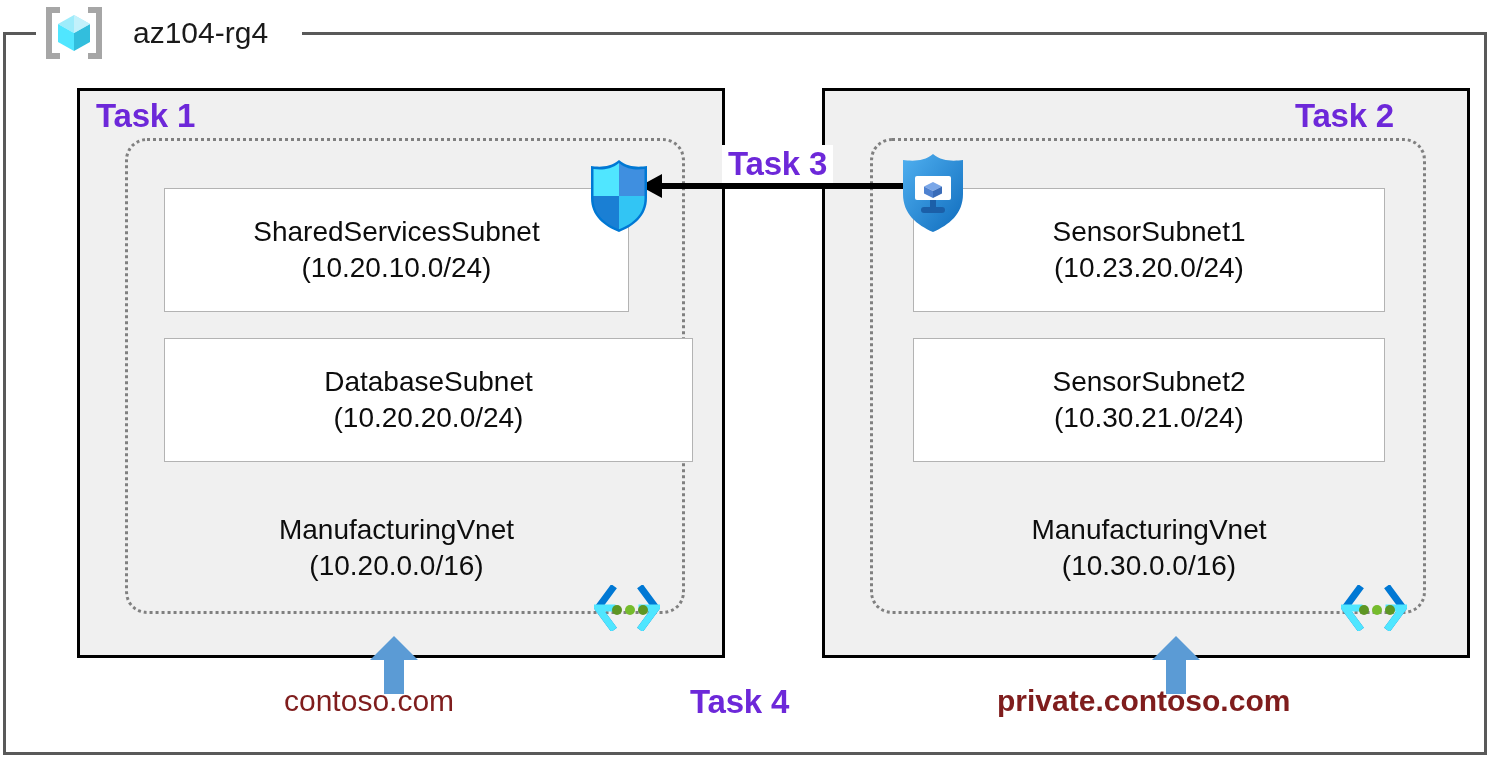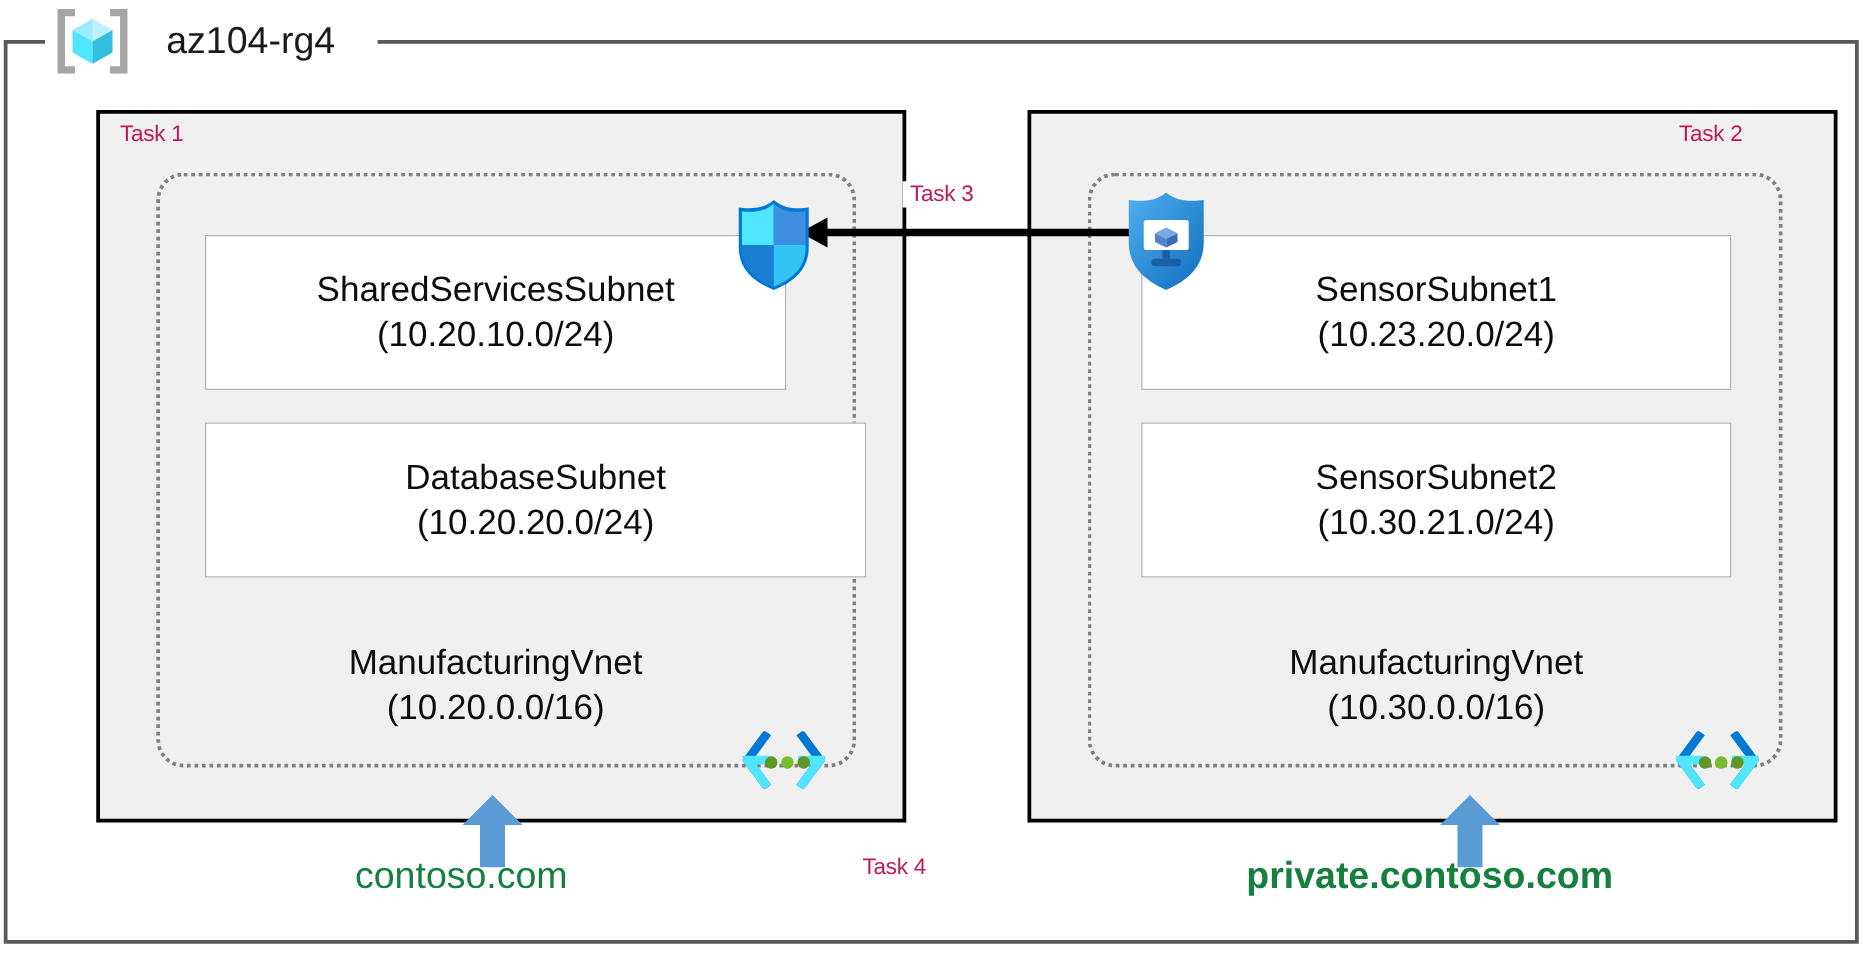--- a/index.html
+++ b/index.html
@@ -59,23 +59,23 @@
     position: absolute;
     background: #f0f0f0;
     border: 3px solid #000000;
     box-sizing: border-box;
   }
   #panel-task1 { left: 77px;  top: 88px; width: 648px; height: 570px; }
   #panel-task2 { left: 822px; top: 88px; width: 648px; height: 570px; }
 
   .task-label {
     position: absolute;
-    font-size: 18px;
-    font-weight: normal;
-    color: #be185d;
+    font-size: 33px;
+    font-weight: bold;
+    color: #6d28d9;
     white-space: nowrap;
     letter-spacing: -0.2px;
   }
   #label-task1 { left: 96px;  top: 97px; }
   #label-task2 { left: auto; right: 96px; top: 97px; }
   #label-task3 {
     left: 722px; top: 145px;
     background: #ffffff;
     padding: 0 6px;
     z-index: 6;
@@ -163,21 +163,21 @@
   #glyph-manuf { left: 1341px; top: 585px; }
 
   
   .dns-arrow { position: absolute; width: 48px; height: 58px; z-index: 3; }
   #arrow-dns-contoso { left: 370px; top: 636px; }
   #arrow-dns-private { left: 1152px; top: 636px; }
 
   .dns-label {
     position: absolute;
     font-size: 30px;
-    color: #15803d;
+    color: #7f1d1d;
     white-space: nowrap;
     line-height: 36px;
   }
   #label-dns-contoso { left: 284px; top: 683px; }
   #label-dns-private { left: 997px; top: 683px; font-weight: bold; }
 </style>
 </head>
 <body>
 
 <div id="canvas">

